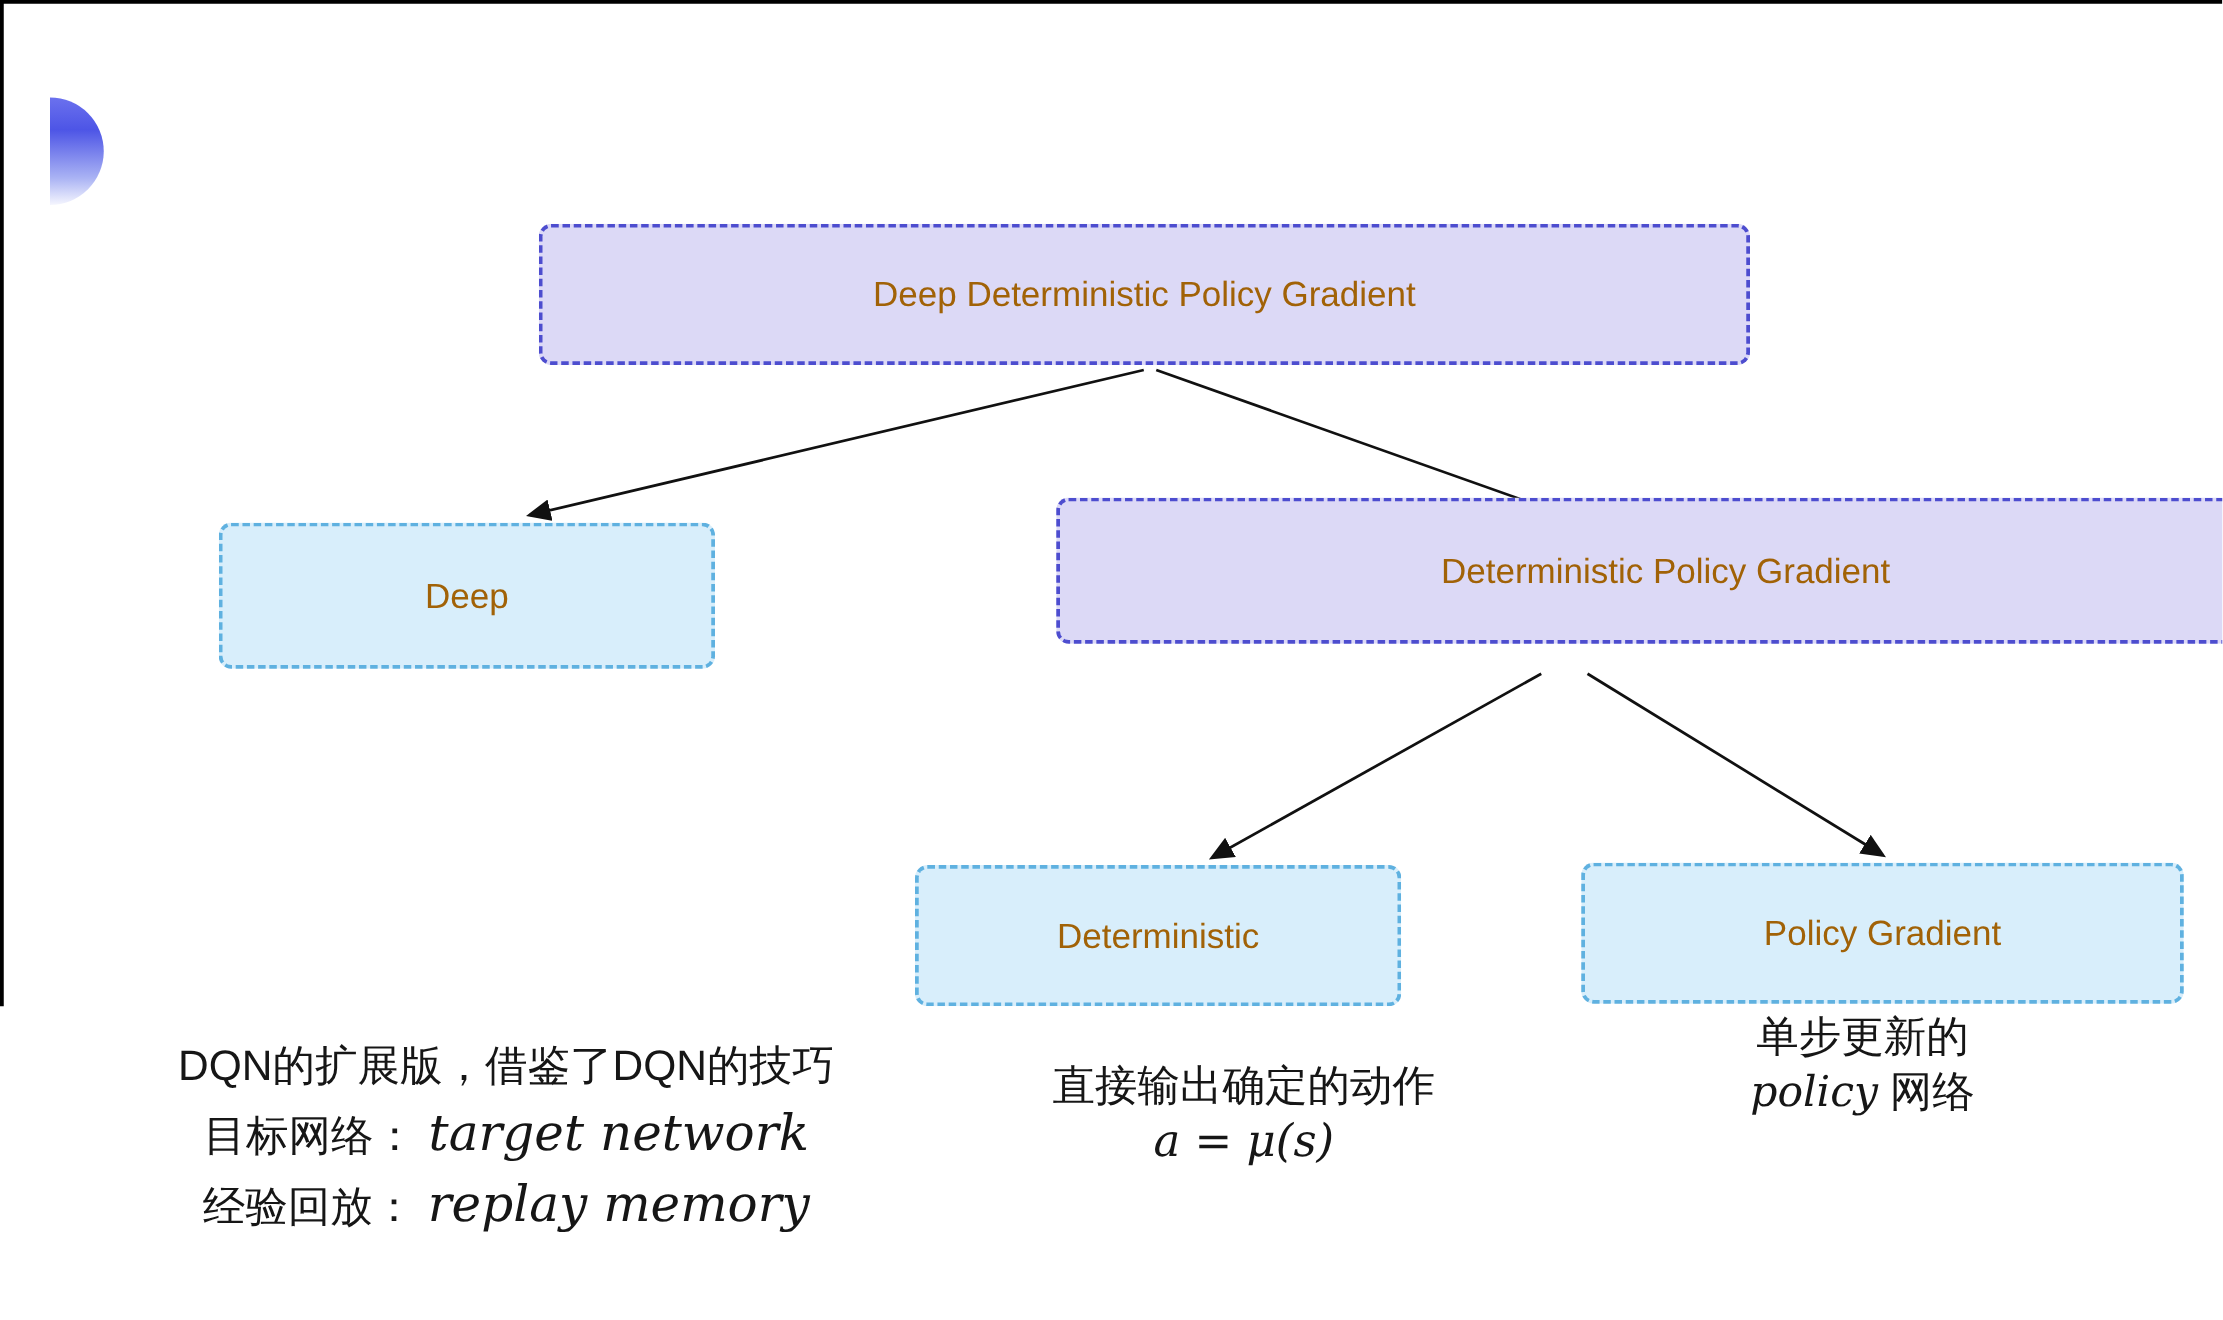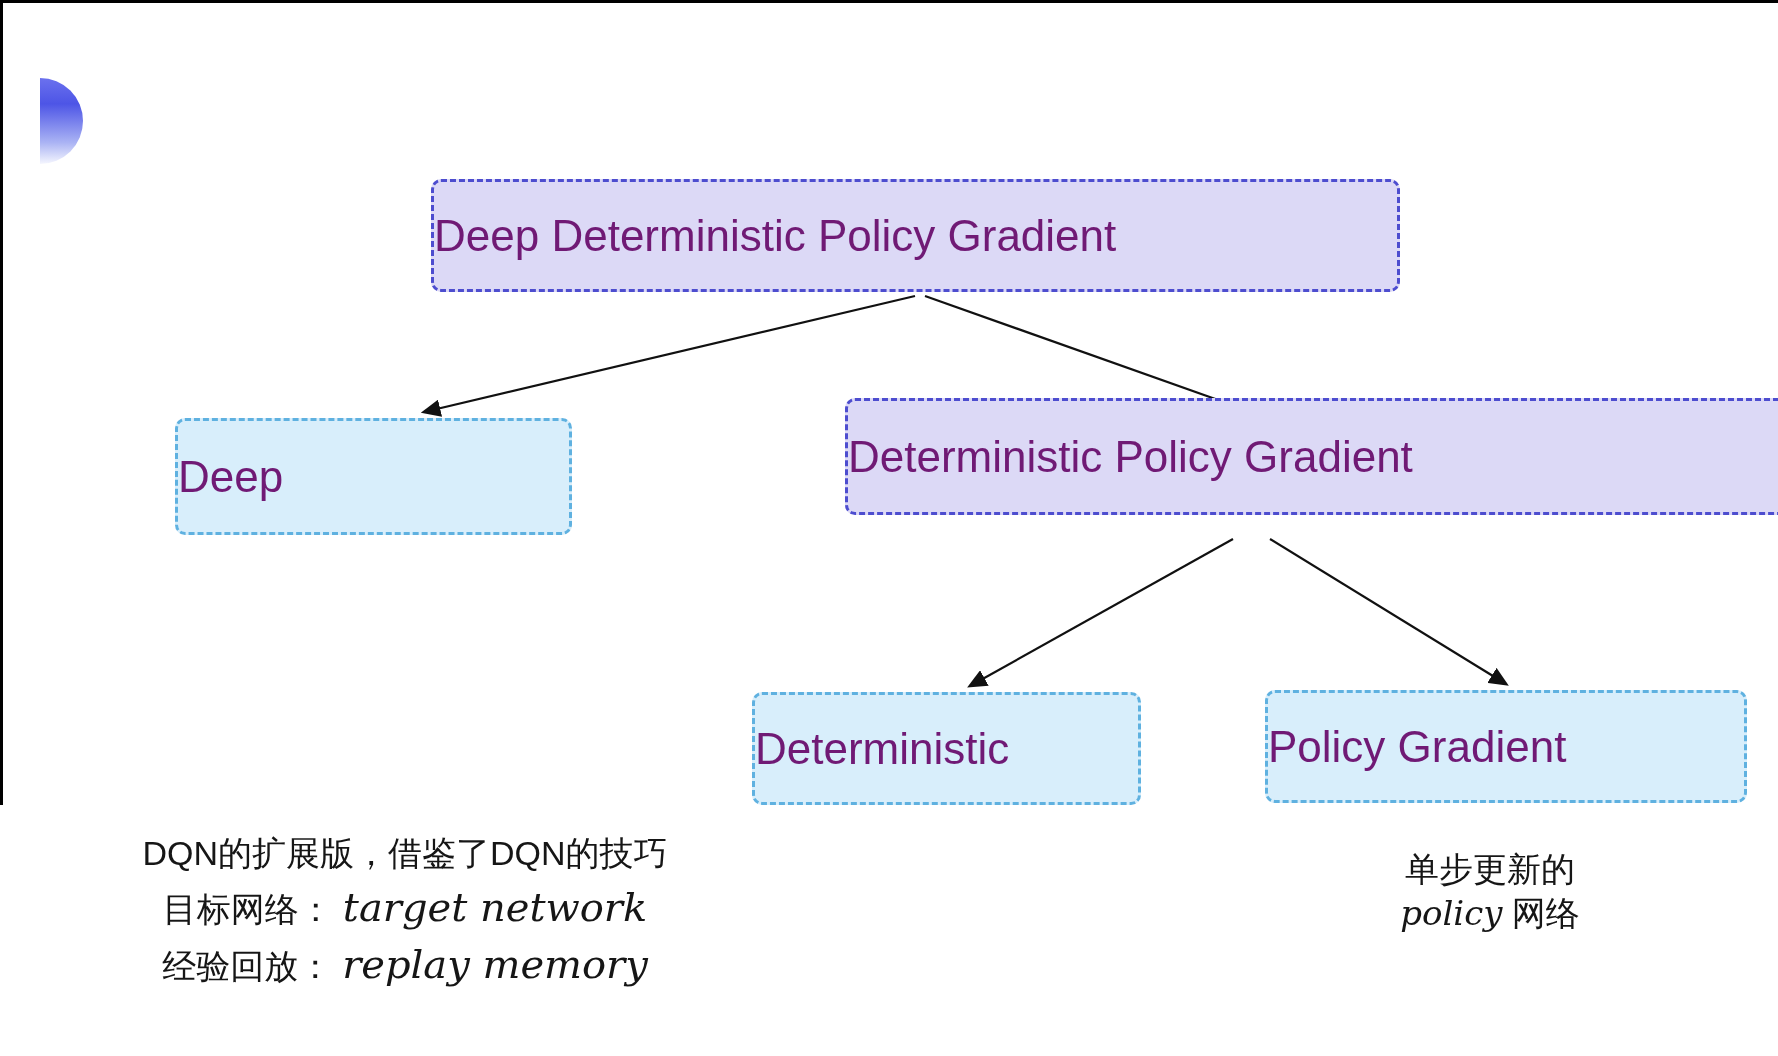--- a/index.html
+++ b/index.html
@@ -35,40 +35,40 @@
   .page-title {
     position: absolute; left: 96px; top: 84px;
     font-size: 50px; line-height: 1.1;
     font-weight: 600;
     letter-spacing: 0px;
     color: var(--title-color, #8a8a8a);
     white-space: nowrap;
   }
   .node {
     position: absolute;
-    display: flex; align-items: center; justify-content: flex-start;
+    display: flex; align-items: center; justify-content: center;
     border-radius: 10px;
-    font-size: 44px;
+    font-size: 28px;
     font-weight: 500;
-    color: #701a75;
+    color: #a16207;
     text-align: center;
     box-sizing: border-box;
   }
   .node.purple {
     background: var(--purple-fill, #dcd9f6);
     border: 3px dashed var(--purple-border, #4d4dcf);
   }
   .node.cyan {
     background: var(--cyan-fill, #d8eefb);
     border: 3px dashed var(--cyan-border, #5fb1e0);
   }
   #node-ddpg { left: 431px; top: 179px; width: 969px; height: 113px; }
   #node-deep { left: 175px; top: 418px; width: 397px; height: 117px; }
   #node-dpg  { left: 845px; top: 398px; width: 975px; height: 117px; }
-  #node-det  { left: 752px; top: 692px; width: 389px; height: 113px; }
+  #node-det  { left: 732px; top: 692px; width: 389px; height: 113px; }
   #node-pg   { left: 1265px; top: 690px; width: 482px; height: 113px; }
 
   .edges { position: absolute; left: 0; top: 0; width: 1778px; height: 1056px; pointer-events: none; }
   .edges line { stroke: var(--arrow-color, #111); stroke-width: 2.2; }
   .edges .head { fill: var(--arrow-color, #111); }
 
   .note {
     position: absolute;
     text-align: center;
     font-size: 34px;
@@ -89,21 +89,21 @@
   }
   .note .formula {
     font-family: "DejaVu Serif", serif;
     font-style: italic;
     font-size: 36px;
   }
   #note-deep { left: 130px; top: 836px; width: 550px; }
   #note-deep .note-line:first-child { }
   #note-det  { left: 760px; top: 852px; width: 470px; }
   #note-det .note-line { margin-bottom: 10px; }
-  #note-pg   { left: 1290px; top: 852px; width: 400px; }
+  #note-pg   { left: 1290px; top: 813px; width: 400px; }
   #note-pg .note-line { margin-bottom: 10px; }
 </style>
 </head>
 <body>
 
 <div class="stage">
 
   <div class="frame-top"></div>
   <div class="frame-left"></div>
 
@@ -140,20 +140,24 @@
   <div class="note" id="note-deep">
     <div class="note-line">DQN的扩展版，借鉴了DQN的技巧</div>
     <div class="note-line">
       <span>目标网络：</span><span class="it">target network</span>
     </div>
     <div class="note-line">
       <span>经验回放：</span><span class="it">replay memory</span>
     </div>
   </div>
 
+  <div class="note" id="note-det">
+    <div class="note-line">直接输出确定的动作</div>
+    <div class="note-line formula">a = μ(s)</div>
+  </div>
 
   <div class="note" id="note-pg">
     <div class="note-line">单步更新的</div>
     <div class="note-line">
       <span class="it-inline">policy</span><span> 网络</span>
     </div>
   </div>
 
 </div>
 

